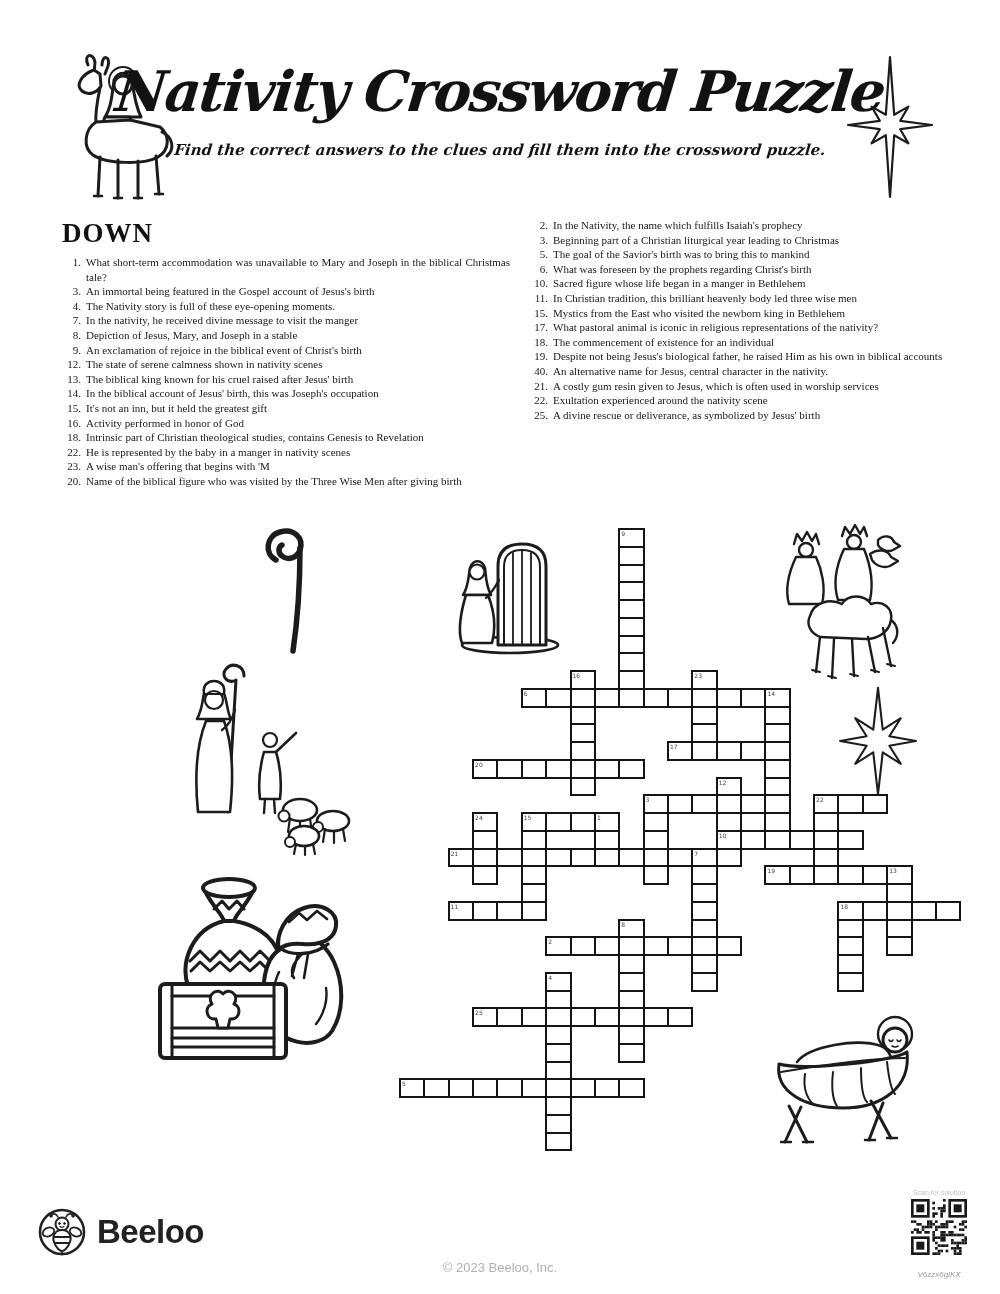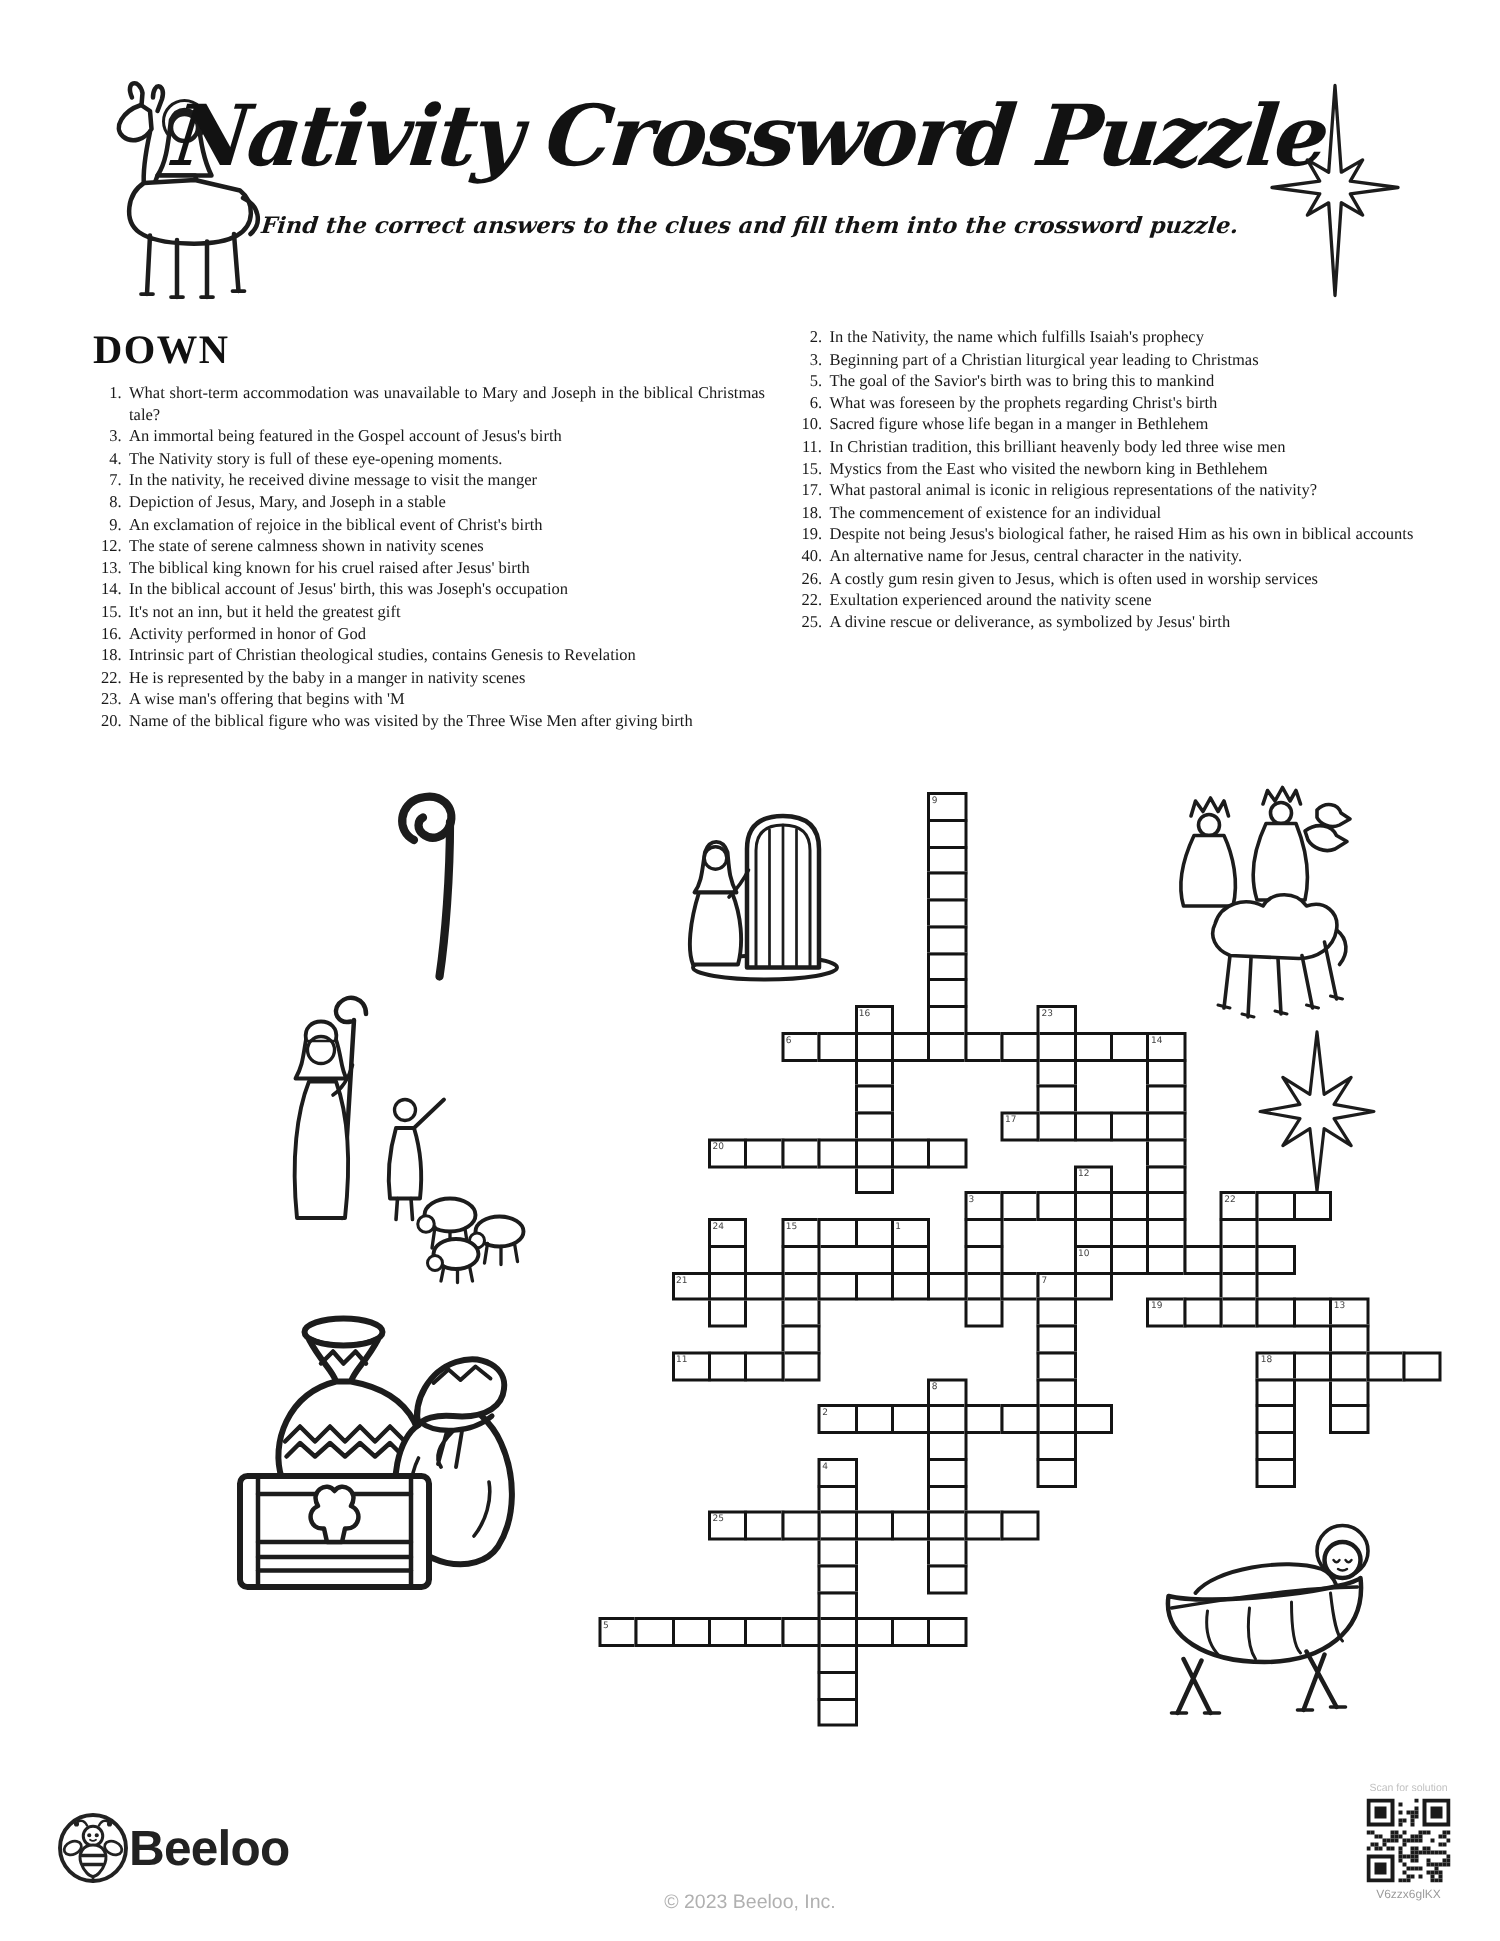--- a/index.html
+++ b/index.html
@@ -27,30 +27,30 @@
   #down-col{left:62px;width:448px;}
   #across-col{left:529px;width:458px;}
 
   
   #grid{position:absolute;left:399px;top:528px;}
   .cell{position:absolute;background:#fff;border:2px solid #141414;box-sizing:border-box;}
   .cellnum{position:absolute;font-family:"DejaVu Sans",sans-serif;font-size:6px;
            line-height:6px;color:#444;z-index:3;}
 
   
-  .brand{position:absolute;left:38px;top:1208px;display:flex;align-items:center;gap:0;}
+  .brand{position:absolute;left:38px;top:1208px;display:flex;align-items:center;gap:11px;}
   .brand-name{font-family:"Liberation Sans",sans-serif;font-weight:700;font-size:33px;
               color:#222;letter-spacing:-0.5px;}
   .copyright{position:absolute;left:0;right:0;top:1260px;text-align:center;
              font-family:"Liberation Sans",sans-serif;font-size:13px;color:#b0b0b0;}
   .qr-block{position:absolute;left:908px;top:1189px;width:62px;text-align:center;
             font-family:"Liberation Sans",sans-serif;}
   .qr-caption{font-size:7px;color:#c2c2c2;margin-bottom:3px;}
   .qr-box{width:56px;height:56px;margin:0 auto;}
-  .qr-code-text{font-size:8px;color:#9b9b9b;margin-top:3px;}
+  .qr-code-text{font-size:8px;color:#9b9b9b;margin-top:15px;font-style:italic;}
 </style>
 </head>
 <body>
 
 <div class="page">
 
   <svg class="ill" style="left:60px;top:52px;" width="122" height="154" viewBox="0 0 122 154" stroke-width="3">
     <circle cx="63" cy="29" r="14" stroke-width="2"></circle>
     <path d="M28 13 C23 2 33 0 35 10 L34 22" fill="#fff"></path>
     <path d="M42 13 C42 2 51 4 48 14 L45 22" fill="#fff"></path>
@@ -99,21 +99,21 @@
         <li><span class="cnum">3.</span><span>Beginning part of a Christian liturgical year leading to Christmas</span></li>
         <li><span class="cnum">5.</span><span>The goal of the Savior's birth was to bring this to mankind</span></li>
         <li><span class="cnum">6.</span><span>What was foreseen by the prophets regarding Christ's birth</span></li>
         <li><span class="cnum">10.</span><span>Sacred figure whose life began in a manger in Bethlehem</span></li>
         <li><span class="cnum">11.</span><span>In Christian tradition, this brilliant heavenly body led three wise men</span></li>
         <li><span class="cnum">15.</span><span>Mystics from the East who visited the newborn king in Bethlehem</span></li>
         <li><span class="cnum">17.</span><span>What pastoral animal is iconic in religious representations of the nativity?</span></li>
         <li><span class="cnum">18.</span><span>The commencement of existence for an individual</span></li>
         <li><span class="cnum">19.</span><span>Despite not being Jesus's biological father, he raised Him as his own in biblical accounts</span></li>
         <li><span class="cnum">40.</span><span>An alternative name for Jesus, central character in the nativity.</span></li>
-        <li><span class="cnum">26.</span><span>A costly gum resin given to Jesus, which is often used in worship services</span></li>
+        <li><span class="cnum">21.</span><span>A costly gum resin given to Jesus, which is often used in worship services</span></li>
         <li><span class="cnum">22.</span><span>Exultation experienced around the nativity scene</span></li>
         <li><span class="cnum">25.</span><span>A divine rescue or deliverance, as symbolized by Jesus' birth</span></li>
       </ol>
   </section>
 
   <svg class="ill" style="left:260px;top:524px;" width="52" height="132" viewBox="0 0 52 132" stroke-width="5.5" stroke="#222">
     <path d="M16 36 C4 30 6 12 20 8 C34 4 44 14 40 26 C37 34 28 37 22 32 C18 29 18 23 22 21"></path>
     <path d="M40 24 C40 60 37 100 33 127"></path>
   </svg>
 

